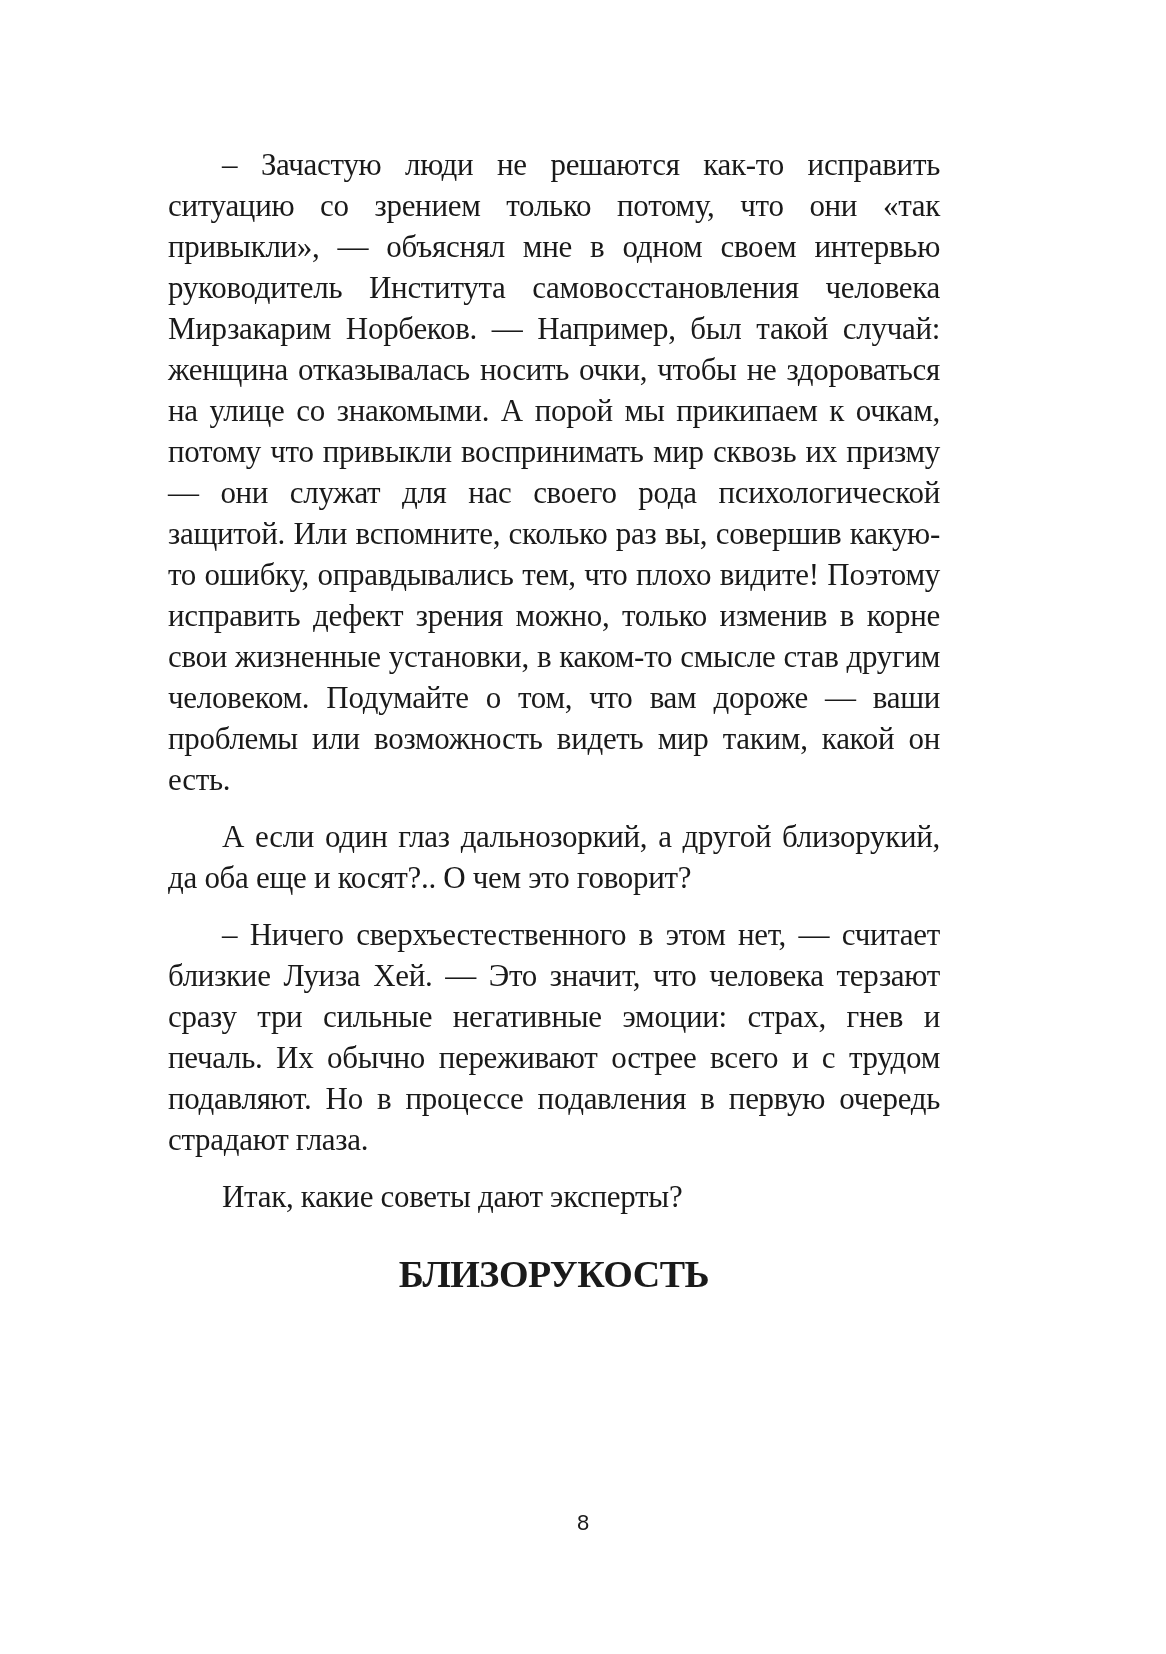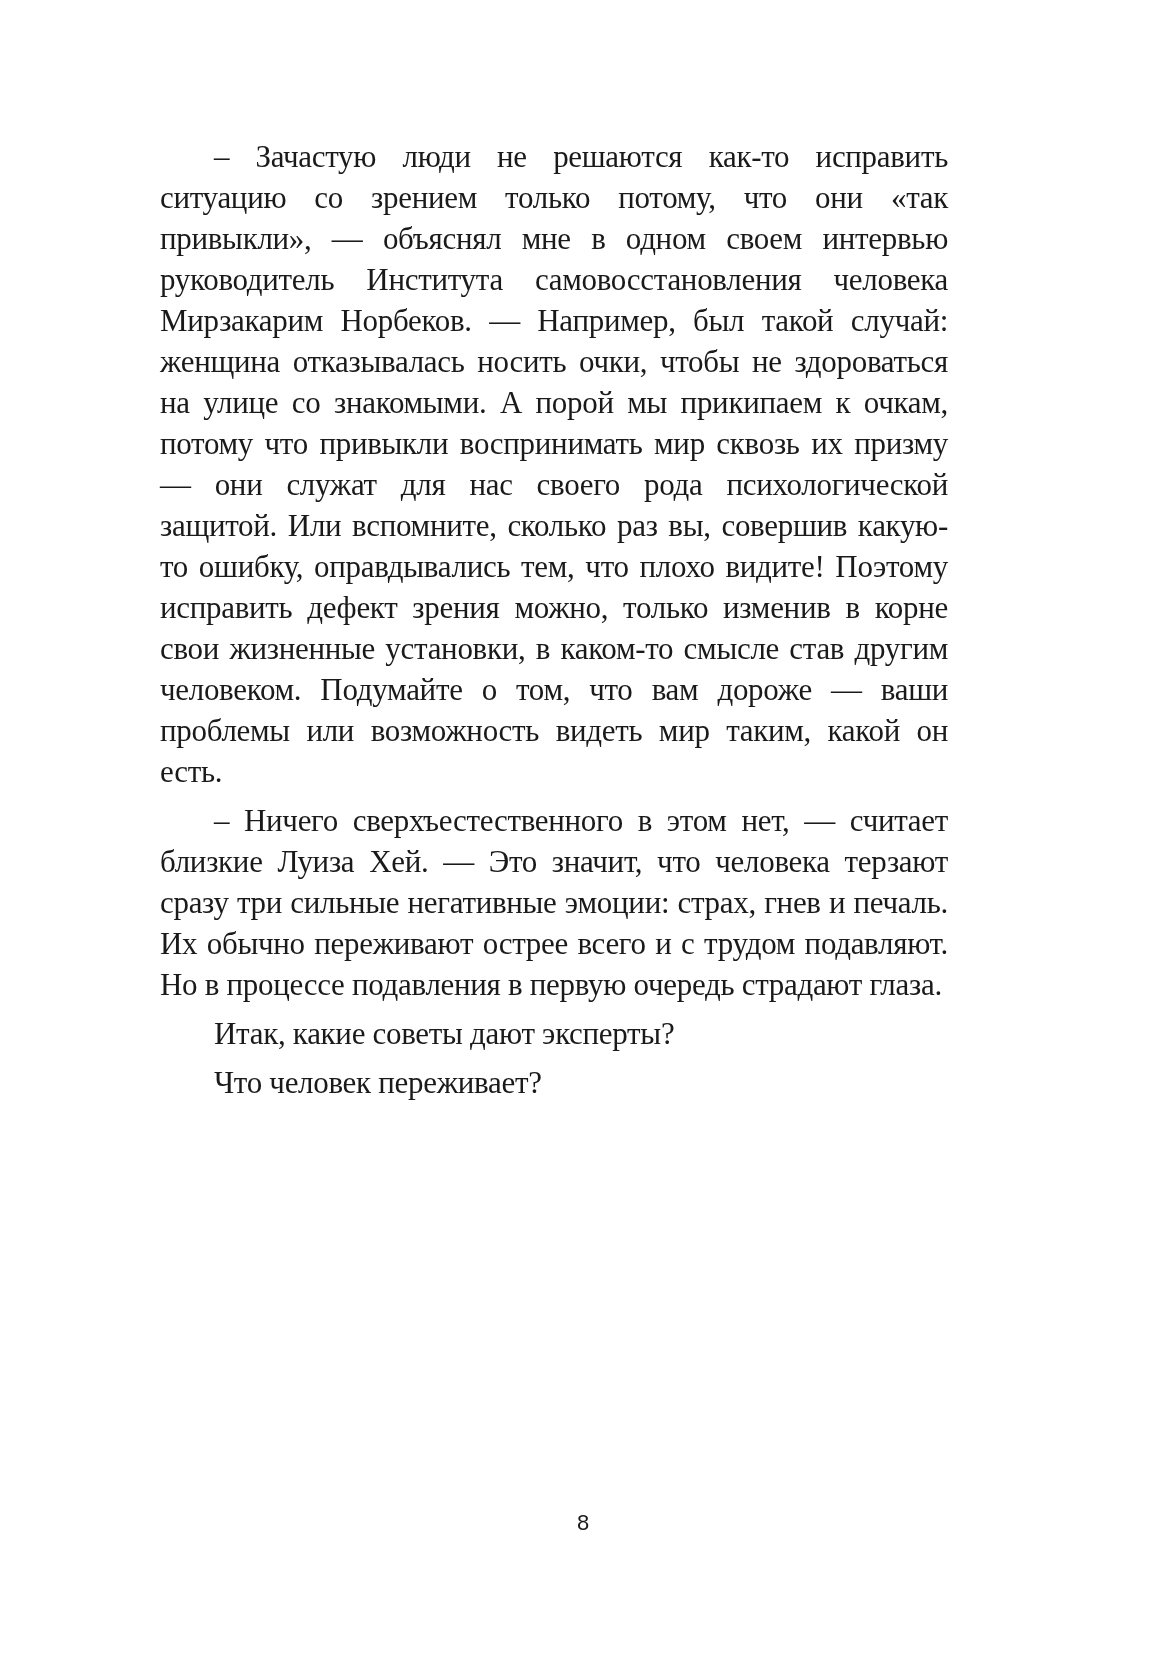--- a/index.html
+++ b/index.html
@@ -15,21 +15,21 @@
       color: #1a1a1a;
       font-family: "Liberation Serif", "DejaVu Serif", serif;
     }
     .page {
       position: absolute;
       left: 152px;
       top: 128px;
       width: 804px;
     }
     .para {
-      margin: 8px;
+      margin: 16px;
       font-size: 31px;
       line-height: 41px;
       text-align: justify;
       text-indent: 54px;
       letter-spacing: -0.3px;
     }
     .heading {
       margin: 34px 0 30px 0;
       text-align: center;
       font-size: 38px;
@@ -46,20 +46,21 @@
       font-family: "Liberation Sans", "DejaVu Sans", sans-serif;
       font-size: 22px;
       color: #1a1a1a;
     }
   </style>
 </head>
 <body>
 
 <div class="page">
   <p class="para">– Зачастую люди не решаются как-то исправить ситуацию со зрением только потому, что они «так привыкли», — объяснял мне в одном своем интервью руководитель Института самовосстановления человека Мирзакарим Норбеков. — Например, был такой случай: женщина отказывалась носить очки, чтобы не здороваться на улице со знакомыми. А порой мы прикипаем к очкам, потому что привыкли воспринимать мир сквозь их призму — они служат для нас своего рода психологической защитой. Или вспомните, сколько раз вы, совершив какую-то ошибку, оправдывались тем, что плохо видите! Поэтому исправить дефект зрения можно, только изменив в корне свои жизненные установки, в каком-то смысле став другим человеком. Подумайте о том, что вам дороже — ваши проблемы или возможность видеть мир таким, какой он есть.</p>
+  <p class="para">А если один глаз дальнозоркий, а другой близорукий, да оба еще и косят?.. О чем это говорит?</p>
   <p class="para">– Ничего сверхъестественного в этом нет, — считает близкие Луиза Хей. — Это значит, что человека терзают сразу три сильные негативные эмоции: страх, гнев и печаль. Их обычно переживают острее всего и с трудом подавляют. Но в процессе подавления в первую очередь страдают глаза.</p>
   <p class="para">Итак, какие советы дают эксперты?</p>
 
+  <h2 class="heading">БЛИЗОРУКОСТЬ</h2>
 
-  <p class="para">Что человек переживает?</p>
 </div>
 
 <div class="page-number">8</div>
 
 </body></html>

